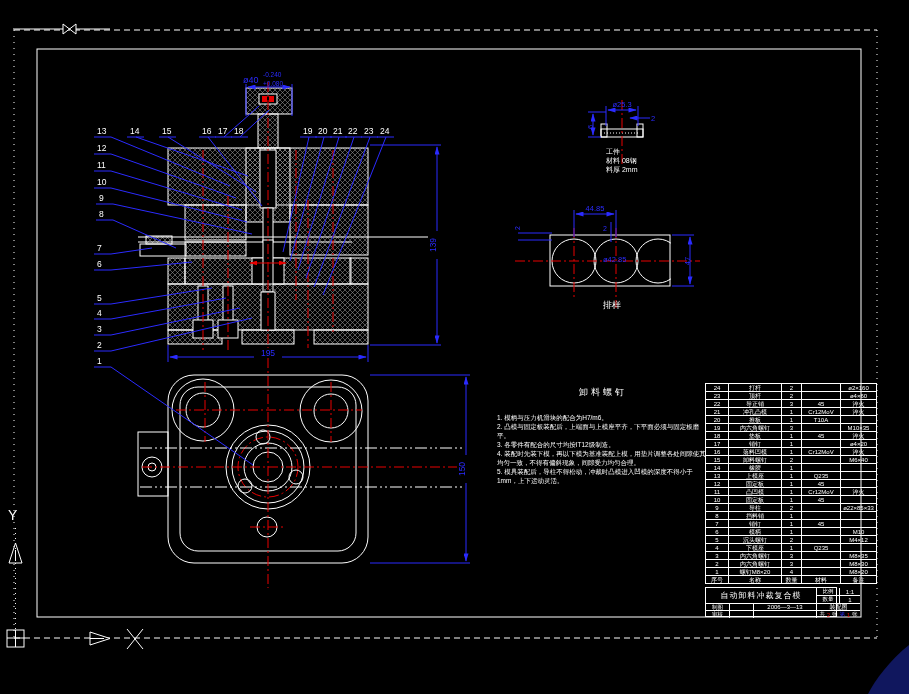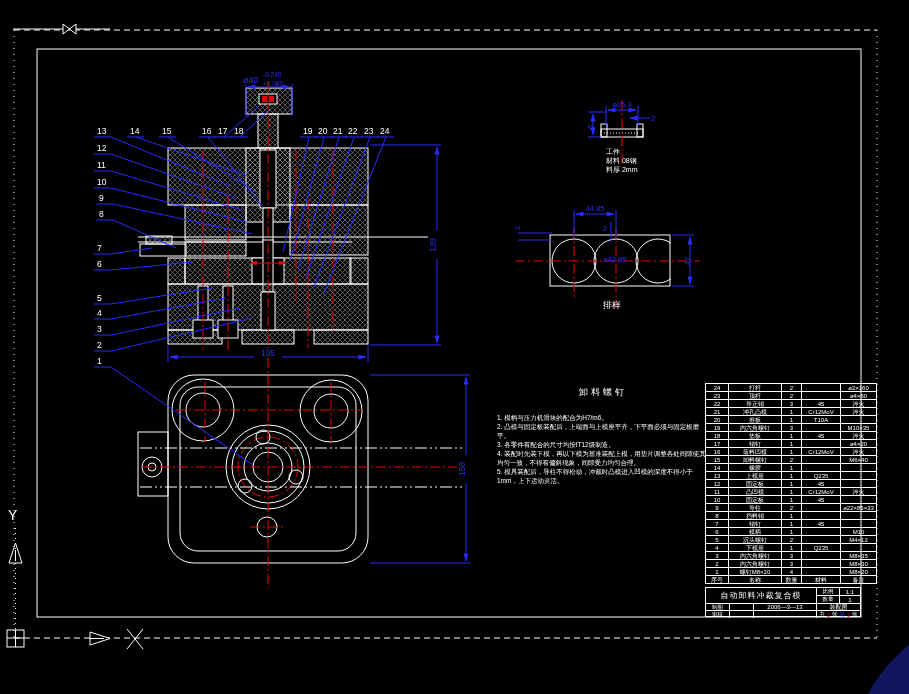--- a/index.html
+++ b/index.html
@@ -22,21 +22,21 @@
   #tech .t{font-size:9px;text-align:center;letter-spacing:3px;margin-bottom:14px;}
   #tech .i{font-size:6.5px;line-height:9px;}
   
   #pnotes{left:606px;top:147px;}
   #pnotes div{font-size:7px;line-height:9px;}
   
   #bom{left:705px;top:383px;width:156px;border-collapse:collapse;table-layout:fixed;}
   #bom td{border:1px solid #fff;color:#fff;font-size:6px;line-height:6px;height:7px;
           padding:0 1px;overflow:hidden;white-space:nowrap;text-align:center;}
   
-  #tb{left:705px;top:587px;width:156px;height:30px;border:1px solid #fff;box-sizing:border-box;}
+  #tb{left:705px;top:587px;width:132px;height:30px;border:1px solid #fff;box-sizing:border-box;}
   #tb .c{position:absolute;box-sizing:border-box;border-right:1px solid #fff;border-bottom:1px solid #fff;
          color:#fff;overflow:hidden;display:flex;align-items:center;justify-content:center;}
 </style>
 </head>
 <body>
 
 <div id="canvas">
 
 <svg width="909" height="694" viewBox="0 0 909 694">
   <defs>

